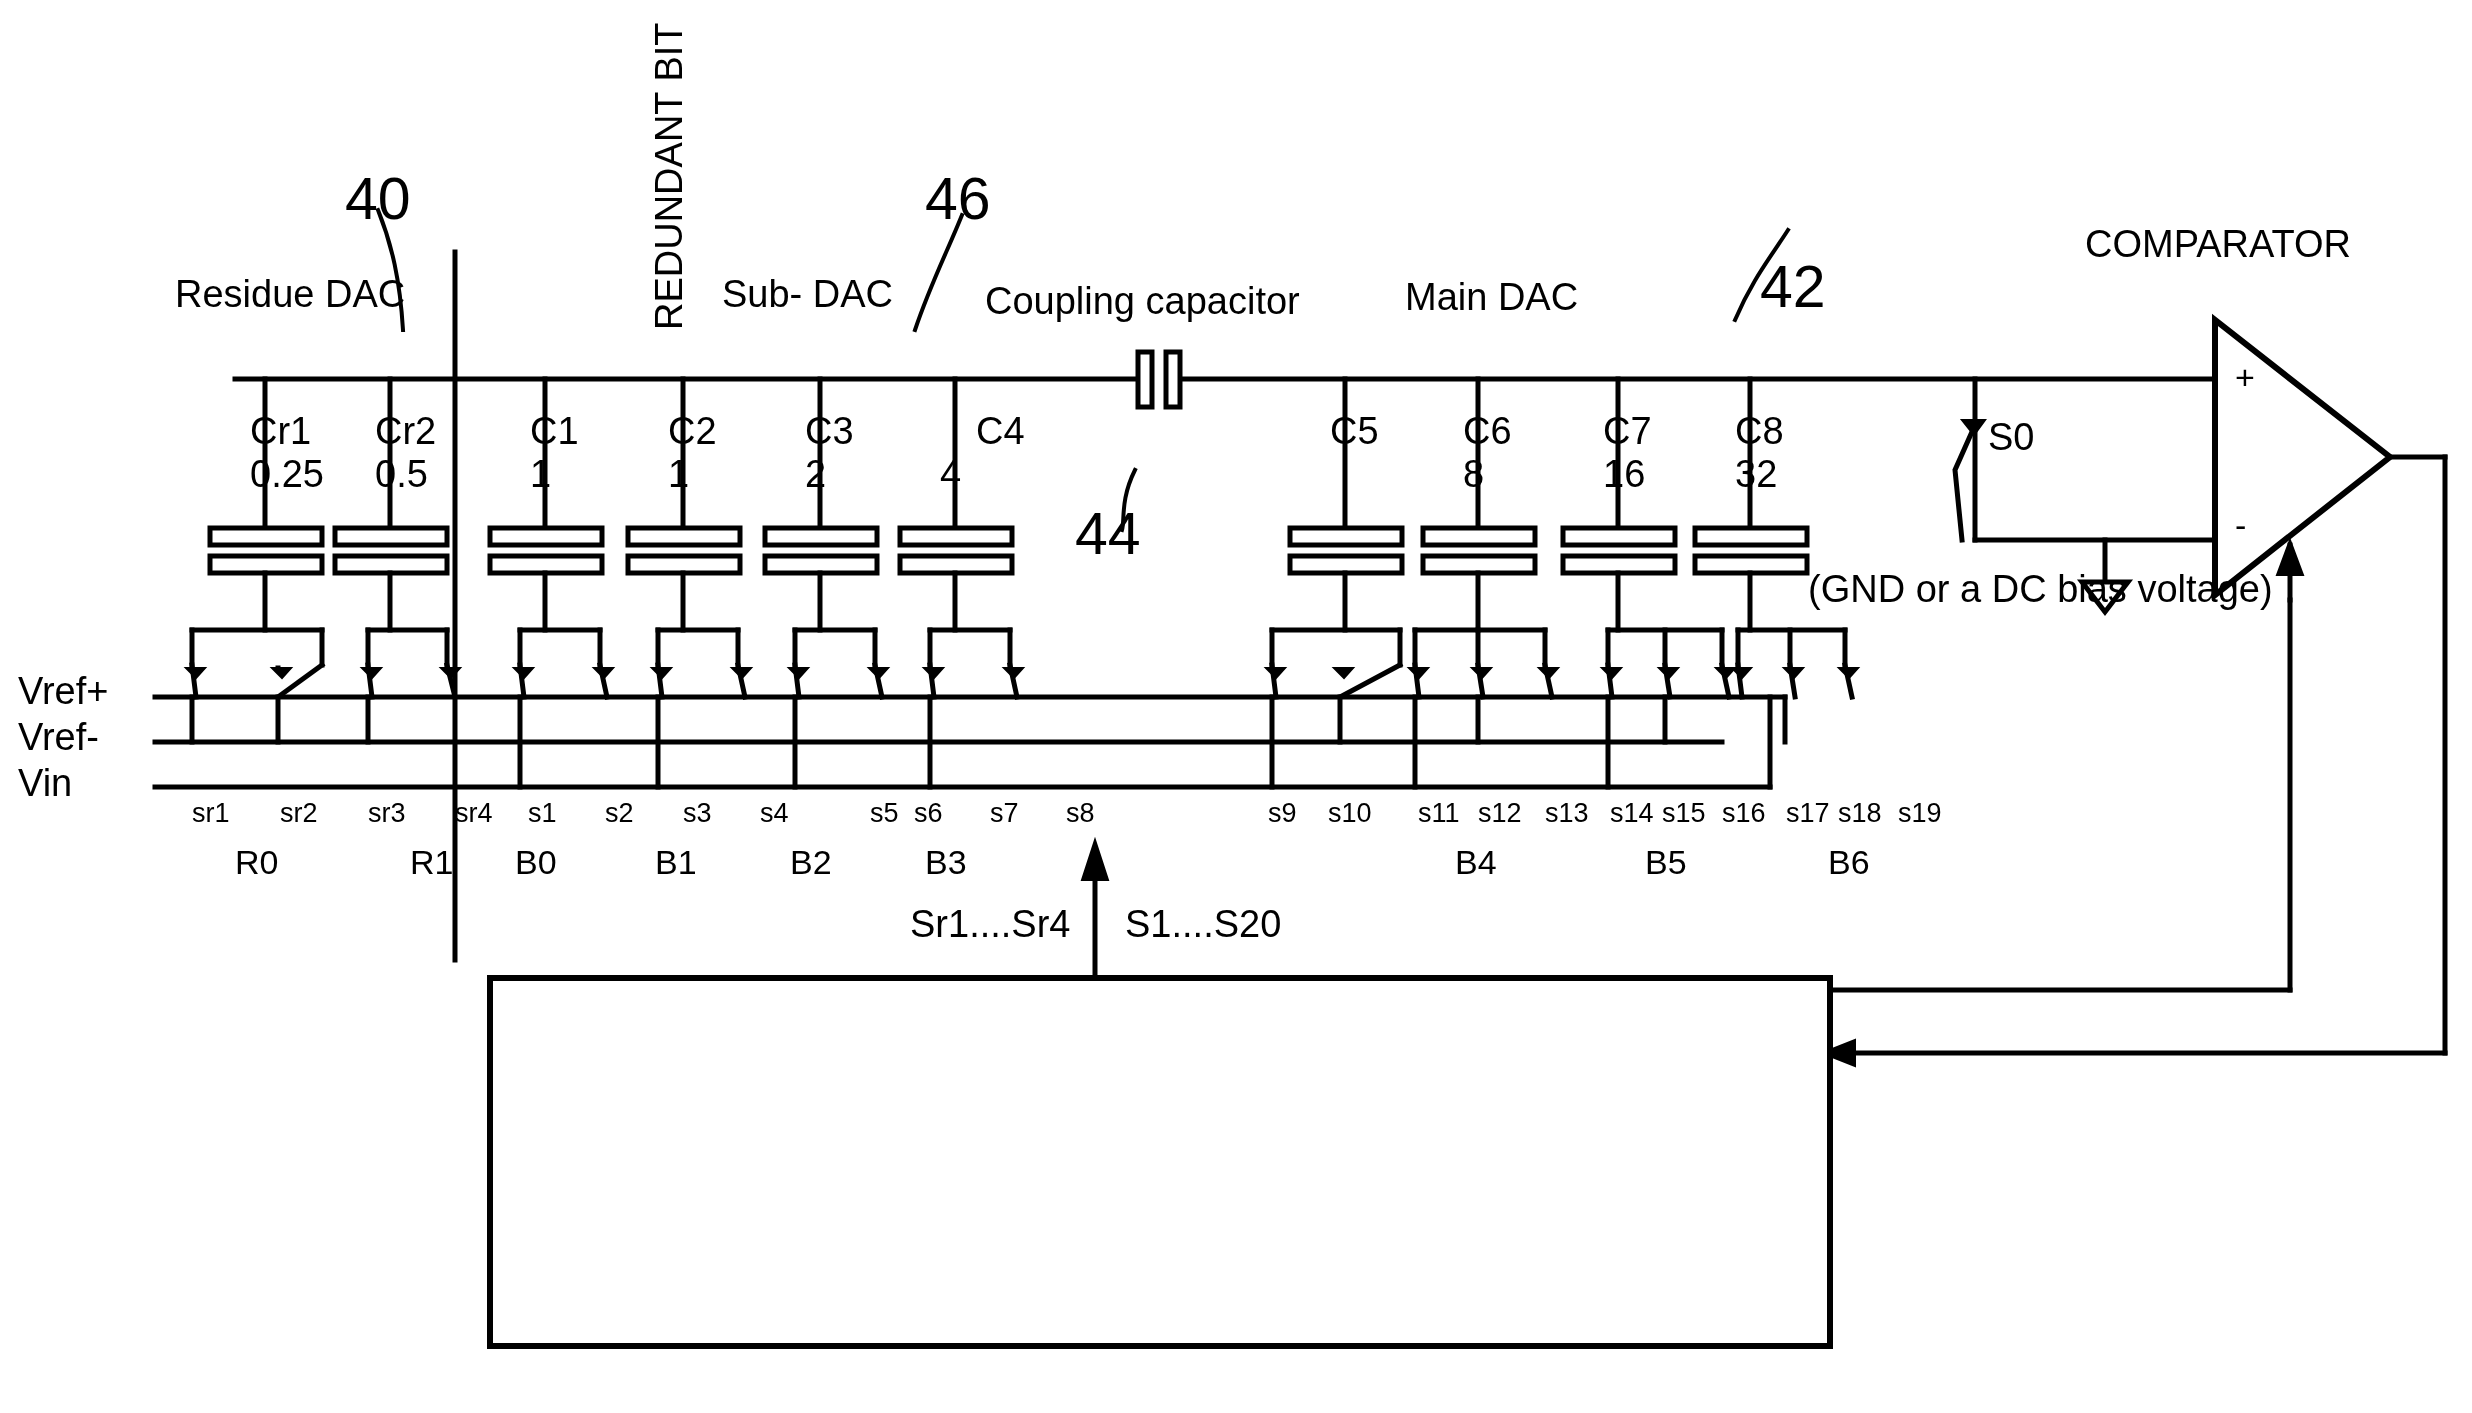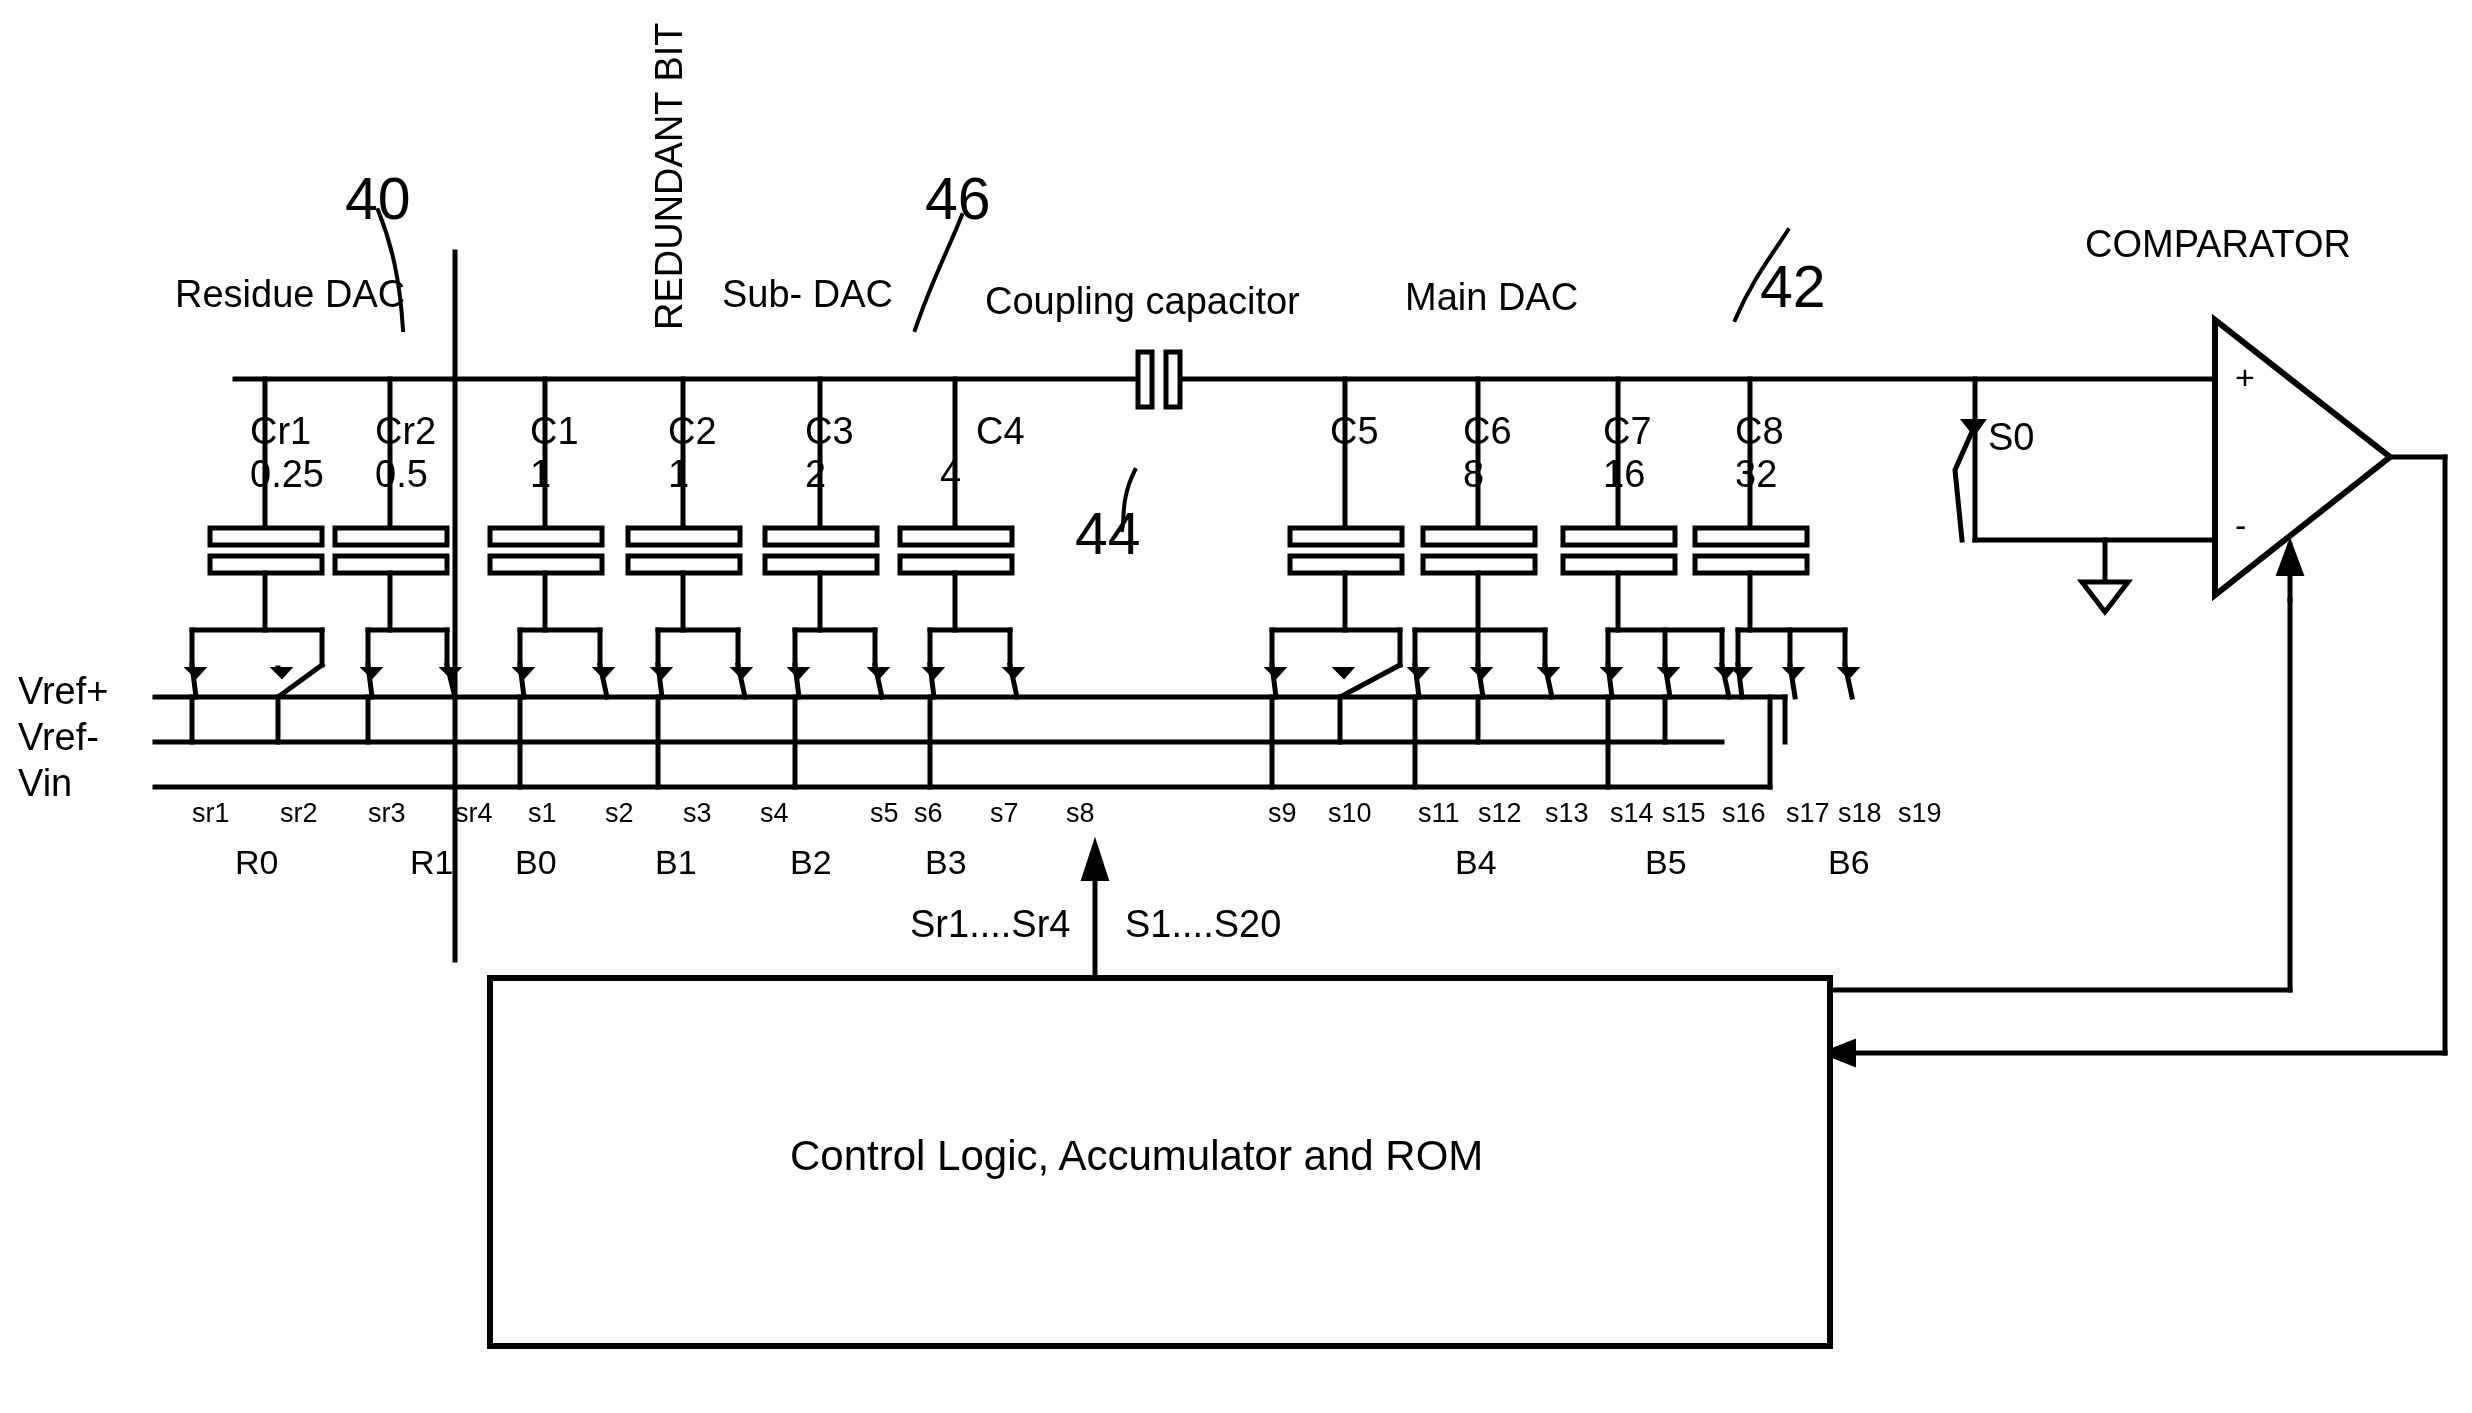--- a/index.html
+++ b/index.html
@@ -230,29 +230,29 @@
 <div class="lbl f-ref" style="left:1075px;top:505px;">44</div>
 
 <div class="lbl f-lg" style="left:1405px;top:278px;">Main DAC</div>
 <div class="lbl f-ref" style="left:1760px;top:258px;">42</div>
 
 <div class="lbl f-lg" style="left:2085px;top:225px;">COMPARATOR</div>
 
 <div class="lbl f-md" style="left:2235px;top:360px;">+</div>
 <div class="lbl f-md" style="left:2235px;top:508px;">-</div>
 <div class="lbl f-lg" style="left:1988px;top:418px;">S0</div>
+<div class="lbl f-lg" style="left:1808px;top:570px;">(GND or a DC bias voltage)</div>
 
 <div class="lbl f-lg" style="left:18px;top:672px;">Vref+</div>
 <div class="lbl f-lg" style="left:18px;top:718px;">Vref-</div>
 <div class="lbl f-lg" style="left:18px;top:764px;">Vin</div>
 
 <div class="lbl f-lg" style="left:910px;top:905px;">Sr1....Sr4</div>
 <div class="lbl f-lg" style="left:1125px;top:905px;">S1....S20</div>
 
-<div class="lbl f-box" style="left:790px;top:1135px;">Control Logic, Accumulator and ROM</div>
 
 <div id="cap-labels">
       <div class="lbl f-lg" style="left: 250px; top: 412px;">Cr1</div>
       <div class="lbl f-lg" style="left: 250px; top: 455px;">0.25</div>
       <div class="lbl f-lg" style="left: 375px; top: 412px;">Cr2</div>
       <div class="lbl f-lg" style="left: 375px; top: 455px;">0.5</div>
       <div class="lbl f-lg" style="left: 530px; top: 412px;">C1</div>
       <div class="lbl f-lg" style="left: 530px; top: 455px;">1</div>
       <div class="lbl f-lg" style="left: 668px; top: 412px;">C2</div>
       <div class="lbl f-lg" style="left: 668px; top: 455px;">1</div>

